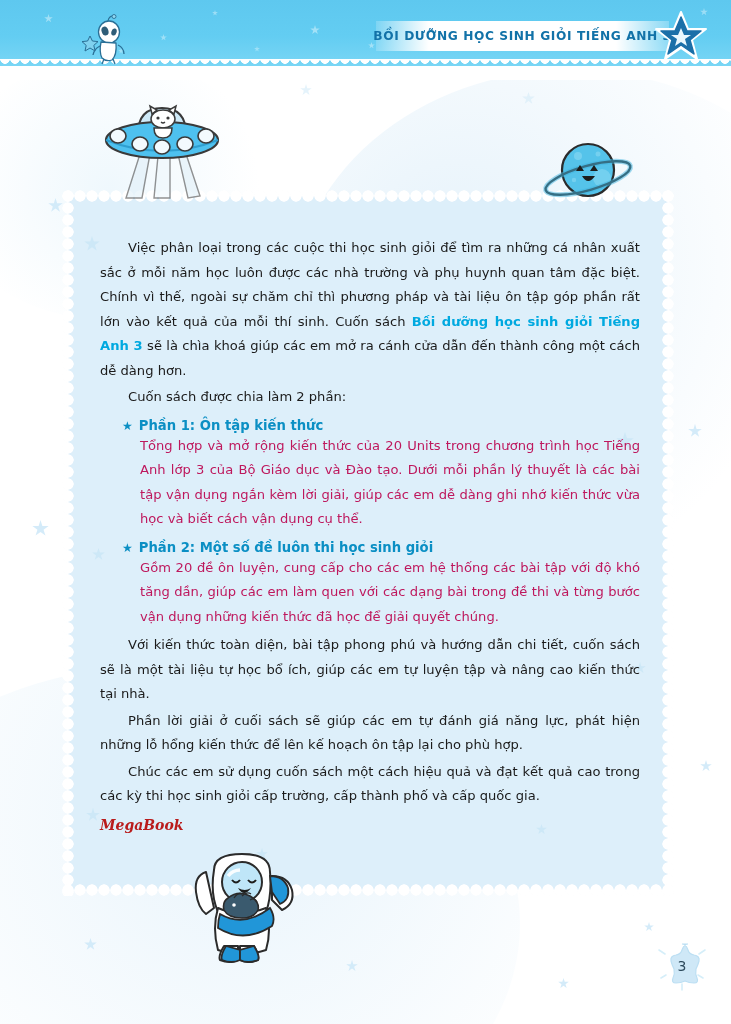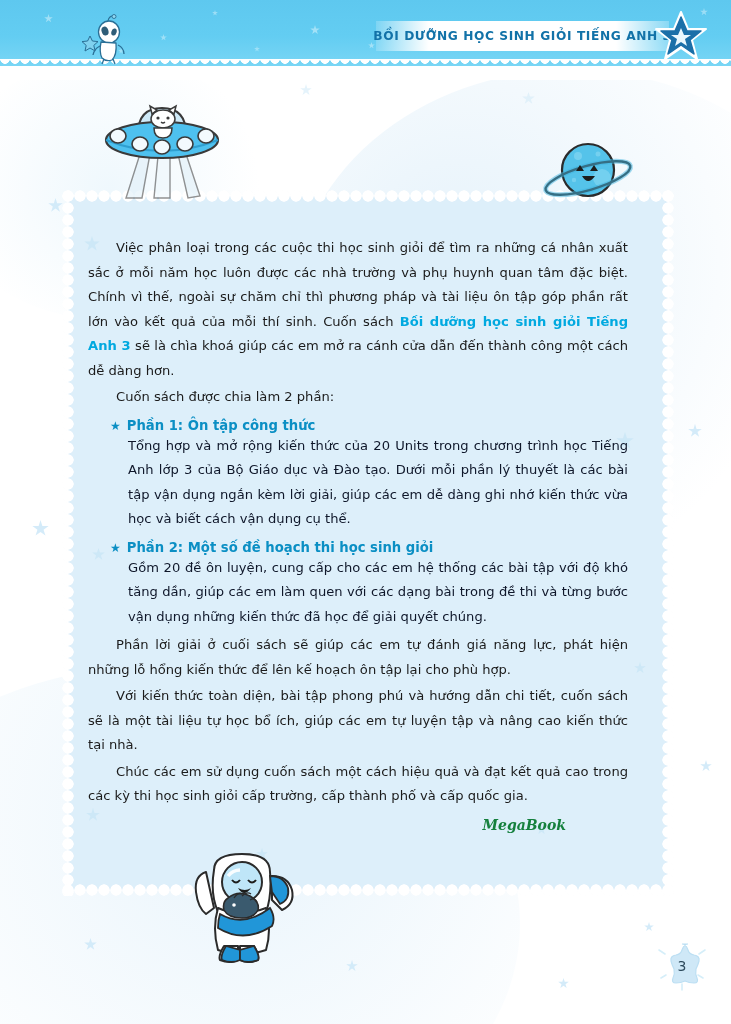--- a/index.html
+++ b/index.html
@@ -178,21 +178,21 @@
     letter-spacing: 1.5px;
     color: #ffffff;
     -webkit-text-stroke: 3px #1d1d1b;
     paint-order: stroke fill;
     white-space: nowrap;
   }
 
   
   #content {
     position: absolute;
-    left: 88px;
+    left: 100px;
     top: 236px;
     width: 540px;
     z-index: 4;
   }
   p.para {
     font-family: "DejaVu Sans", "Liberation Sans", sans-serif;
     font-size: 13.1px;
     line-height: 24.5px;
     color: #1b1b1b;
     text-align: justify;
@@ -223,34 +223,34 @@
     font-family: "DejaVu Sans", "Liberation Sans", sans-serif;
     font-weight: bold;
     font-size: 13.2px;
     color: #0b8fc4;
     white-space: nowrap;
   }
   .sec-body {
     font-family: "DejaVu Sans", "Liberation Sans", sans-serif;
     font-size: 13.1px;
     line-height: 24.5px;
-    color: #0f172a;
+    color: #be185d;
     text-align: justify;
     padding-left: 40px;
     text-indent: 0;
     margin-bottom: 4px;
   }
 
   #signature {
     font-family: "DejaVu Serif", "Liberation Serif", serif;
     font-style: italic;
     font-weight: bold;
     font-size: 14px;
-    color: #15803d;
-    text-align: right;
+    color: #b91c1c;
+    text-align: left;
     padding-right: 62px;
     margin-top: 8px;
   }
 
   
   #pagenum {
     position: absolute;
     right: 22px;
     bottom: 32px;
     width: 54px;
@@ -402,32 +402,32 @@
 
   <div id="content">
 
     <p class="para"><span>Việc phân loại trong các cuộc thi học sinh giỏi để tìm ra những cá nhân xuất sắc ở mỗi năm học luôn được các nhà trường và phụ huynh quan tâm đặc biệt. Chính vì thế, ngoài sự chăm chỉ thì phương pháp và tài liệu ôn tập góp phần rất lớn vào kết quả của mỗi thí sinh. Cuốn sách </span><span class="hl">Bồi dưỡng học sinh giỏi Tiếng Anh 3</span><span> sẽ là chìa khoá giúp các em mở ra cánh cửa dẫn đến thành công một cách dễ dàng hơn.</span></p>
 
 
     <p class="para tight">Cuốn sách được chia làm 2 phần:</p>
 
     <div class="sec-head">
       <span class="sec-star">★</span>
-      <span class="sec-title">Phần 1: Ôn tập công thức</span>
+      <span class="sec-title">Phần 1: Ôn tập kiến thức</span>
     </div>
     <p class="sec-body">Tổng hợp và mở rộng kiến thức của 20 Units trong chương trình học Tiếng Anh lớp 3 của Bộ Giáo dục và Đào tạo. Dưới mỗi phần lý thuyết là các bài tập vận dụng ngắn kèm lời giải, giúp các em dễ dàng ghi nhớ kiến thức vừa học và biết cách vận dụng cụ thể.</p>
 
     <div class="sec-head">
       <span class="sec-star">★</span>
-      <span class="sec-title">Phần 2: Một số đề hoạch thi học sinh giỏi</span>
+      <span class="sec-title">Phần 2: Một số đề luôn thi học sinh giỏi</span>
     </div>
     <p class="sec-body">Gồm 20 đề ôn luyện, cung cấp cho các em hệ thống các bài tập với độ khó tăng dần, giúp các em làm quen với các dạng bài trong đề thi và từng bước vận dụng những kiến thức đã học để giải quyết chúng.</p>
 
+    <p class="para">Với kiến thức toàn diện, bài tập phong phú và hướng dẫn chi tiết, cuốn sách sẽ là một tài liệu tự học bổ ích, giúp các em tự luyện tập và nâng cao kiến thức tại nhà.</p>
     <p class="para">Phần lời giải ở cuối sách sẽ giúp các em tự đánh giá năng lực, phát hiện những lỗ hổng kiến thức để lên kế hoạch ôn tập lại cho phù hợp.</p>
-    <p class="para">Với kiến thức toàn diện, bài tập phong phú và hướng dẫn chi tiết, cuốn sách sẽ là một tài liệu tự học bổ ích, giúp các em tự luyện tập và nâng cao kiến thức tại nhà.</p>
     <p class="para">Chúc các em sử dụng cuốn sách một cách hiệu quả và đạt kết quả cao trong các kỳ thi học sinh giỏi cấp trường, cấp thành phố và cấp quốc gia.</p>
 
     <div id="signature">MegaBook</div>
   </div>
 
   <div id="astro" class="deco">
     <svg viewBox="0 0 132 122" width="132" height="122">
       <g stroke="#2b2b2b" stroke-width="2" fill="#ffffff" stroke-linejoin="round">
         <path d="M30 30 q-12 4 -10 20 q2 16 10 22 l8 -6 z"></path>
         <path d="M96 34 q16 0 20 14 q3 14 -10 20 l-10 -10z"></path>

